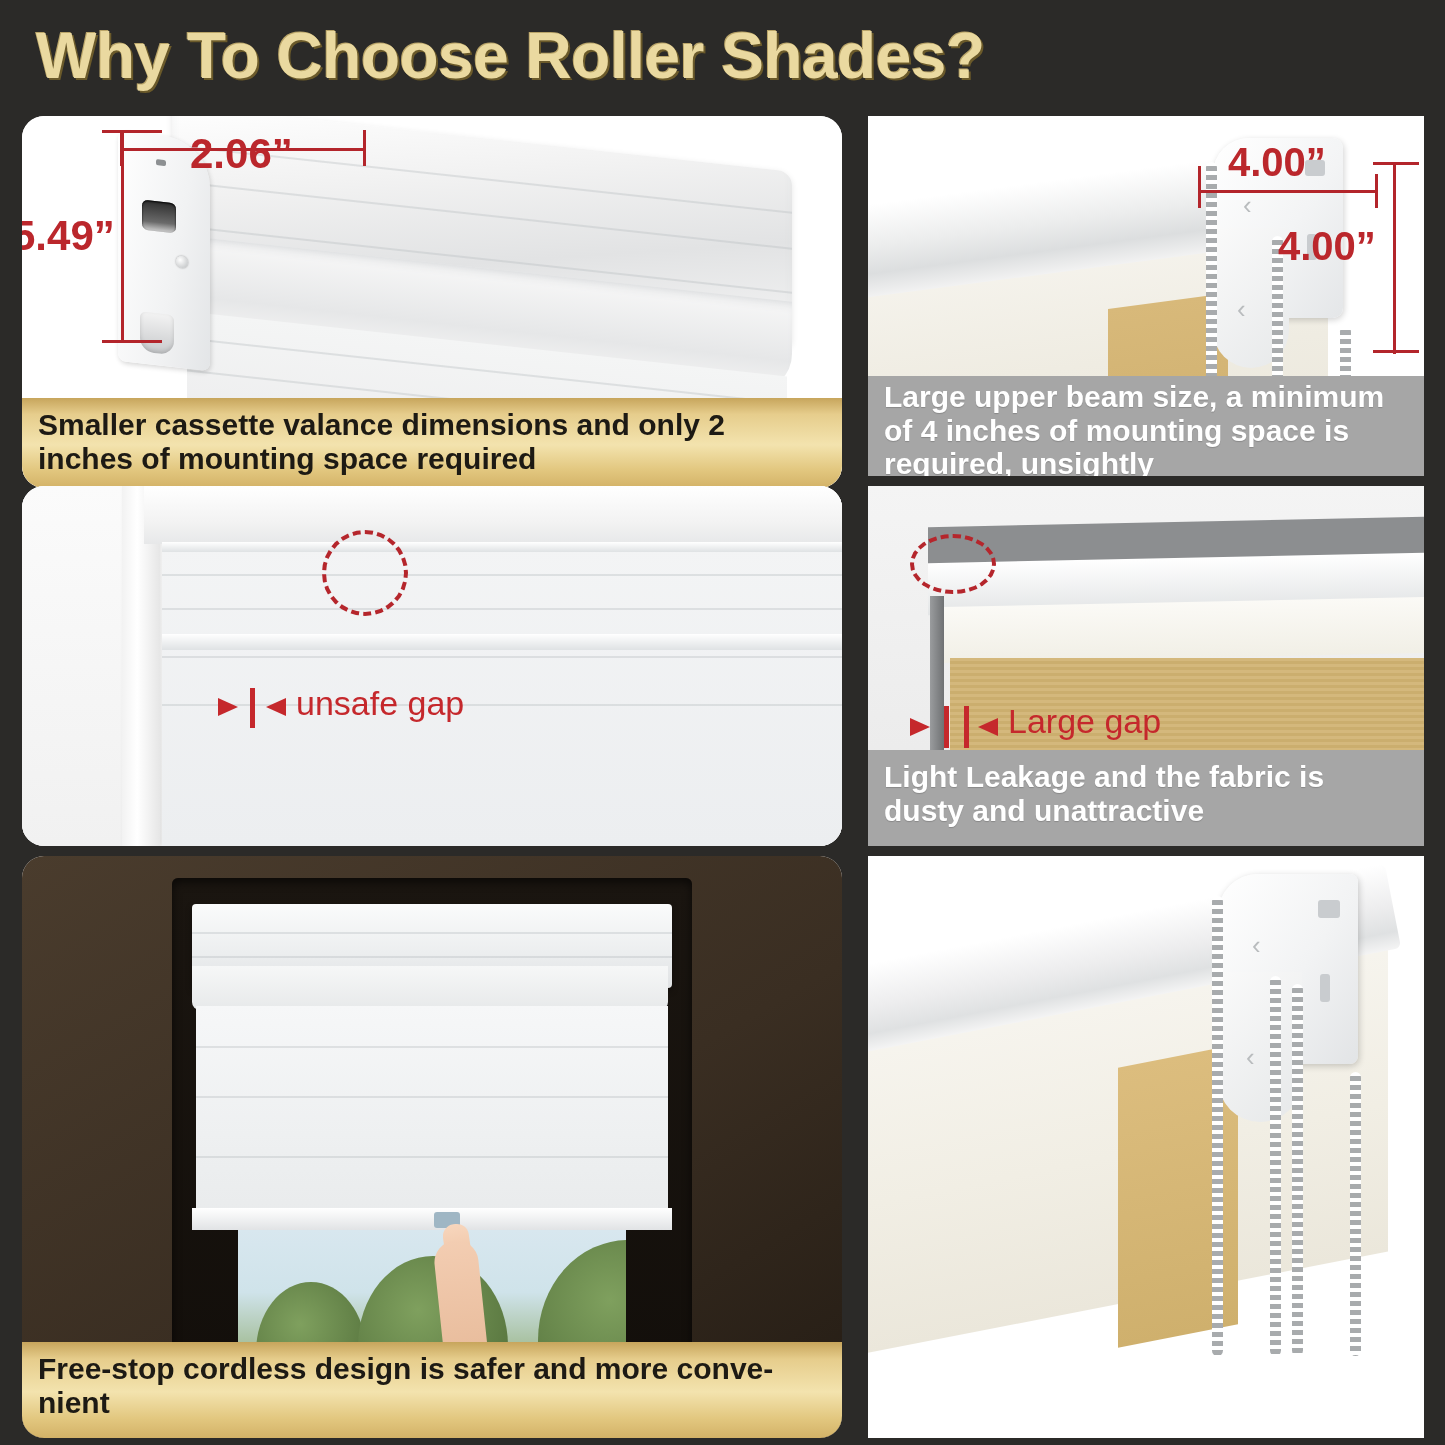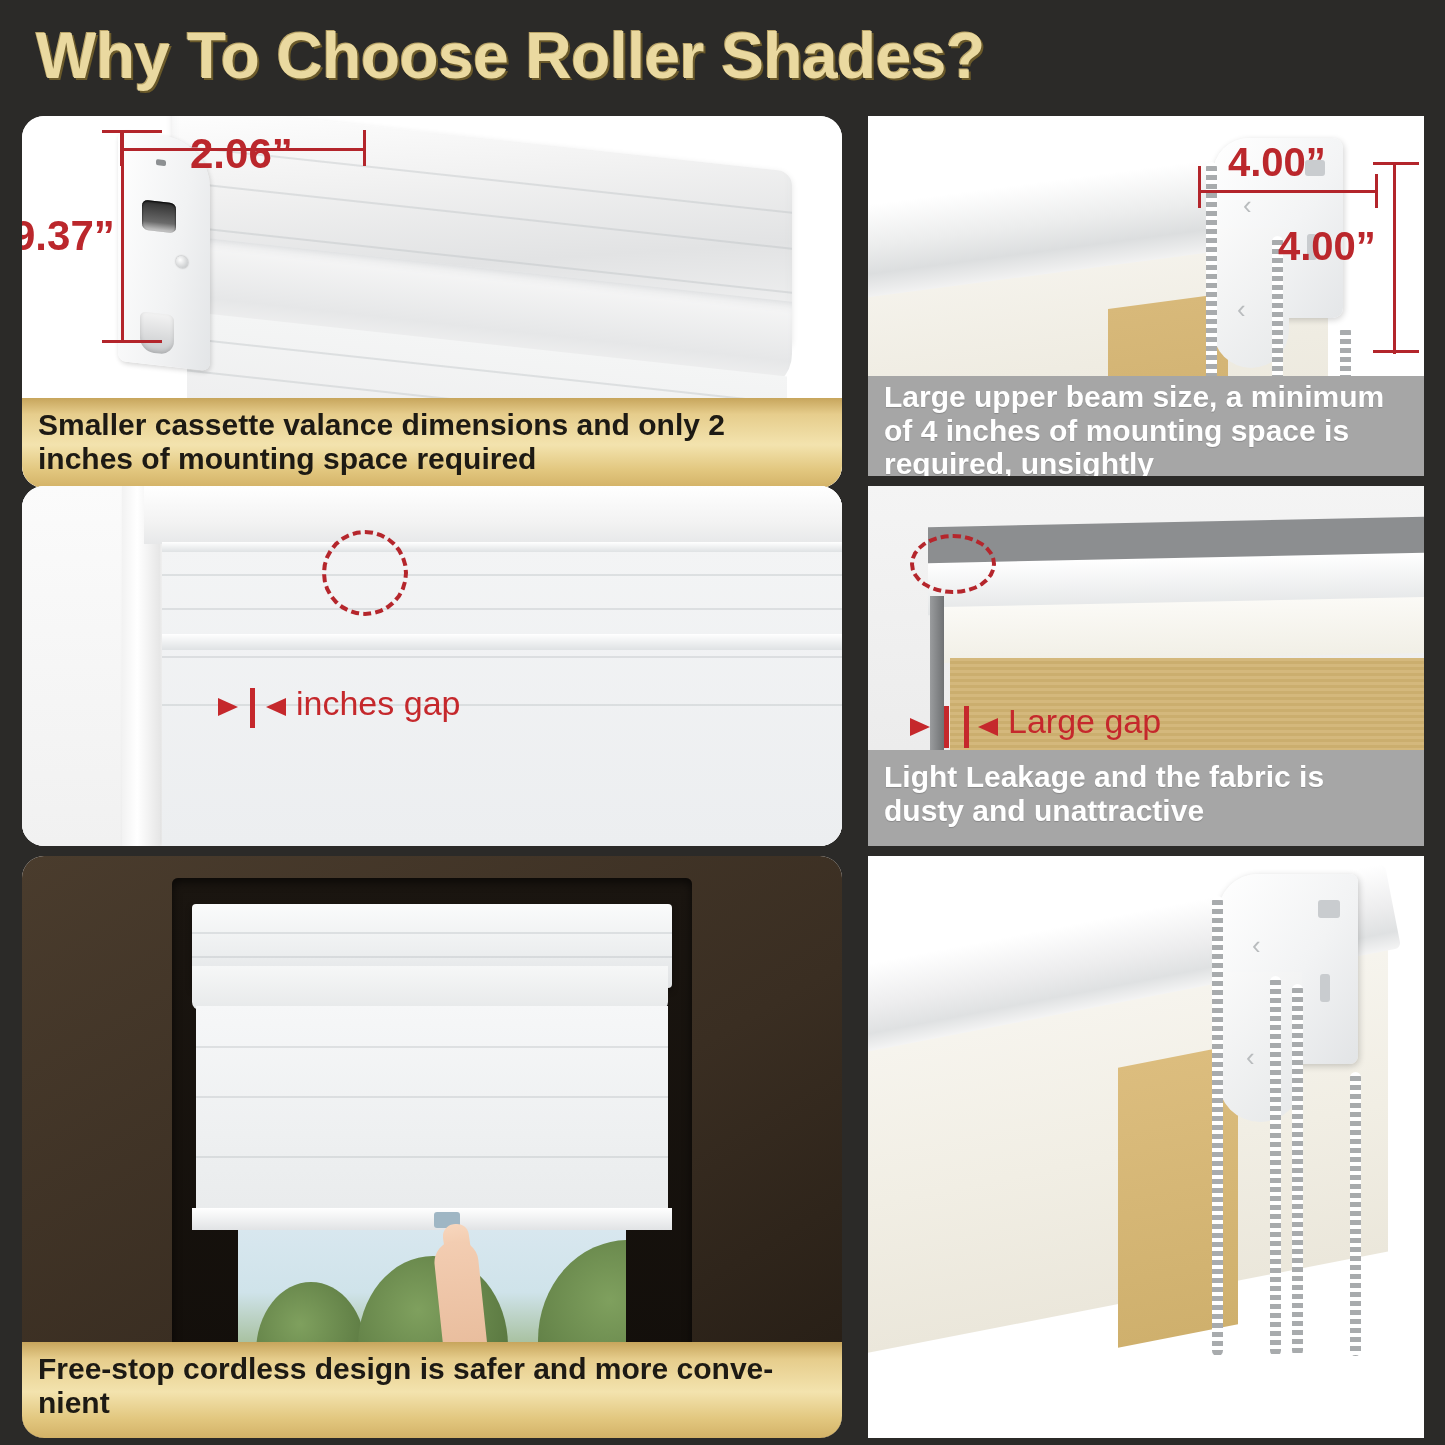--- a/index.html
+++ b/index.html
@@ -291,21 +291,21 @@
         </div>
 
         <div class="dim dimh" style="left:98px;top:32px;width:246px;"></div>
         <div class="dim dimv" style="left:98px;top:14px;height:36px;"></div>
         <div class="dim dimv" style="left:341px;top:14px;height:36px;"></div>
         <div class="dimlabel" style="left:168px;top:14px;font-size:42px;">2.06”</div>
 
         <div class="dim dimv" style="left:99px;top:14px;height:212px;"></div>
         <div class="dim dimh" style="left:80px;top:14px;width:60px;"></div>
         <div class="dim dimh" style="left:80px;top:224px;width:60px;"></div>
-        <div class="dimlabel" style="left:-10px;top:96px;font-size:42px;">9.37”</div>
+        <div class="dimlabel" style="left:-10px;top:96px;font-size:42px;">5.49”</div>
       </div>
 
       <div class="cap gold" style="height:90px;margin-top:44px;">Smaller cassette valance dimensions and only 2 inches of mounting space required</div>
     </div>
 
     <div class="panel bad" style="left:868px;top:8px;width:556px;height:360px;">
       <div class="photo">
         <div class="white-bg"></div>
 
         <div class="rb-fab"></div>
@@ -353,21 +353,21 @@
           <div class="v-streak" style="top:160px;"></div>
         </div>
         <div class="w-band" style="top:56px;"></div>
         <div class="w-band" style="top:148px;height:16px;"></div>
 
         <div class="dashcircle" style="left:300px;top:44px;width:78px;height:78px;"></div>
 
         <div class="arrowR" style="left:196px;top:212px;"></div>
         <div class="gapbar" style="left:228px;top:202px;height:40px;"></div>
         <div class="arrowL" style="left:244px;top:212px;"></div>
-        <div class="gaptext" style="left:274px;top:198px;font-size:34px;">inches gap</div>
+        <div class="gaptext" style="left:274px;top:198px;font-size:34px;">unsafe gap</div>
       </div>
 
     </div>
 
     <div class="panel good" style="left:22px;top:748px;width:820px;height:582px;">
       <div class="photo">
         <div class="rm-wall"></div>
         <div class="rm-open">
           <div class="rm-val">
             <div class="v-streak" style="top:28px;"></div>

